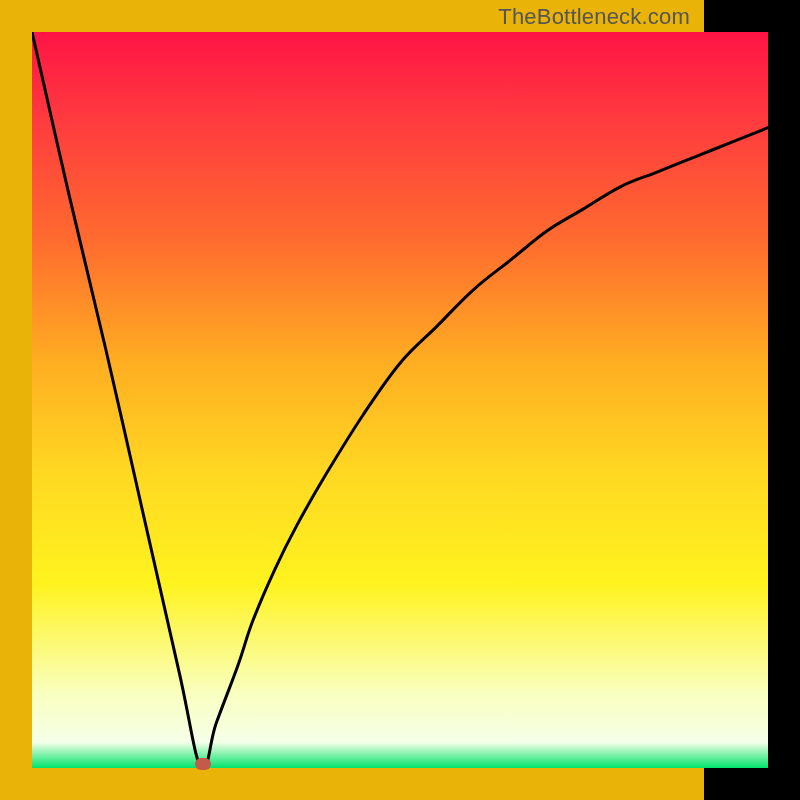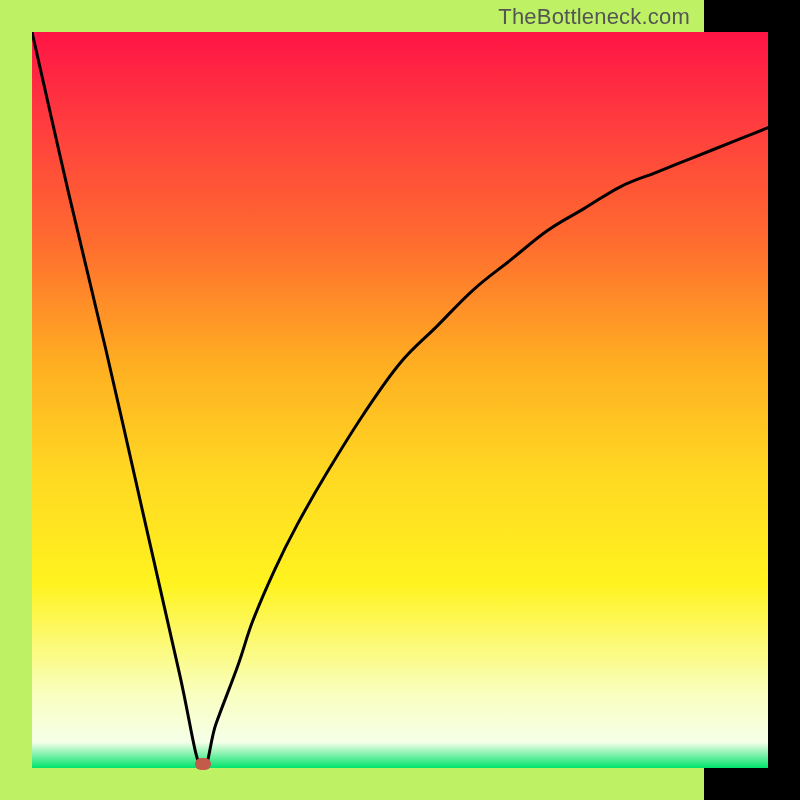--- a/index.html
+++ b/index.html
@@ -8,21 +8,21 @@
     width: 800px;
     height: 800px;
     background: #000;
     overflow: hidden;
     font-family: Arial, Helvetica, sans-serif;
   }
   .frame {
     position: relative;
     width: 704px;
     height: 800px;
-    background: #bef264;
+    background: #eab308;
   }
   .watermark {
     position: absolute;
     top: 4px;
     right: 14px;
     color: #555;
     font-size: 22px;
     font-weight: 500;
     letter-spacing: 0.2px;
     z-index: 10;

